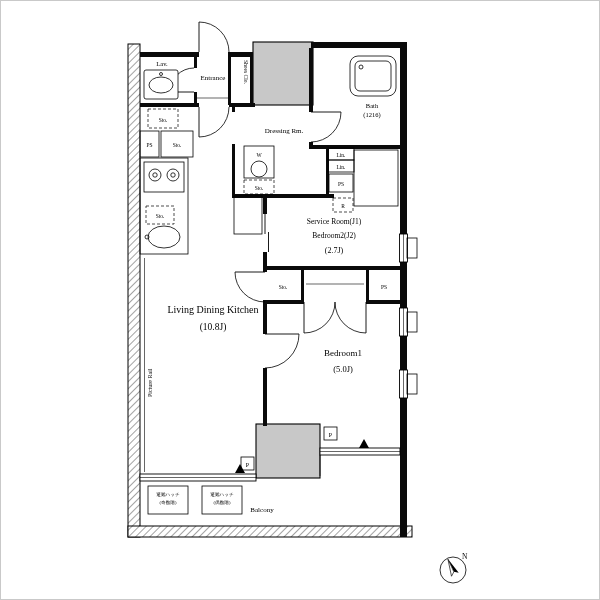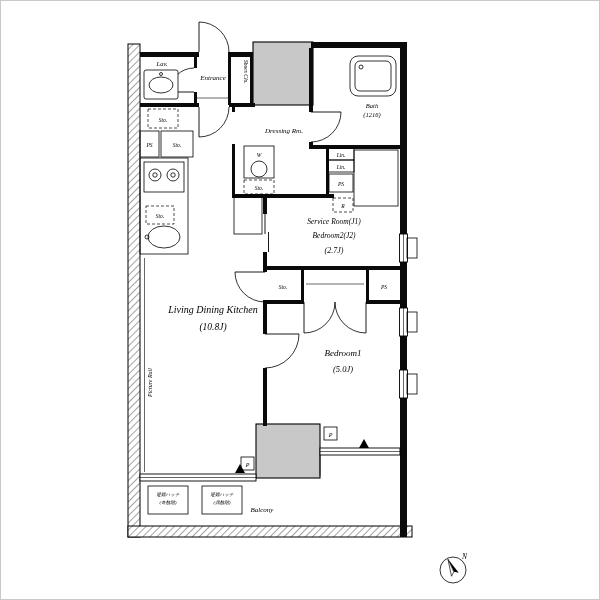--- a/index.html
+++ b/index.html
@@ -1,16 +1,16 @@
 <!DOCTYPE html>
 <html><head>
 <meta charset="utf-8">
 <style>
   html,body{margin:0;padding:0;background:#ffffff;}
-  .page{width:600px;height:600px;position:relative;background:#fff;overflow:hidden;font-style:italic;}
+  .page{width:600px;height:600px;position:relative;background:#fff;overflow:hidden;}
   svg{display:block;}
   text{font-family:"Liberation Serif","DejaVu Serif",serif;fill:#000;}
   .lbl{text-anchor:middle;}
   .wall{fill:#0a0a0a;stroke:none;}
   .arc{fill:none;stroke:#000;stroke-width:0.8;}
   .leaf{stroke:#000;stroke-width:0.9;}
   .fixture{fill:#fff;stroke:#000;stroke-width:0.8;}
   .box{fill:none;stroke:#000;stroke-width:0.8;}
   .dashed{fill:none;stroke:#000;stroke-width:0.7;stroke-dasharray:3 2;}
   .win{fill:#fff;stroke:#000;stroke-width:0.9;}

